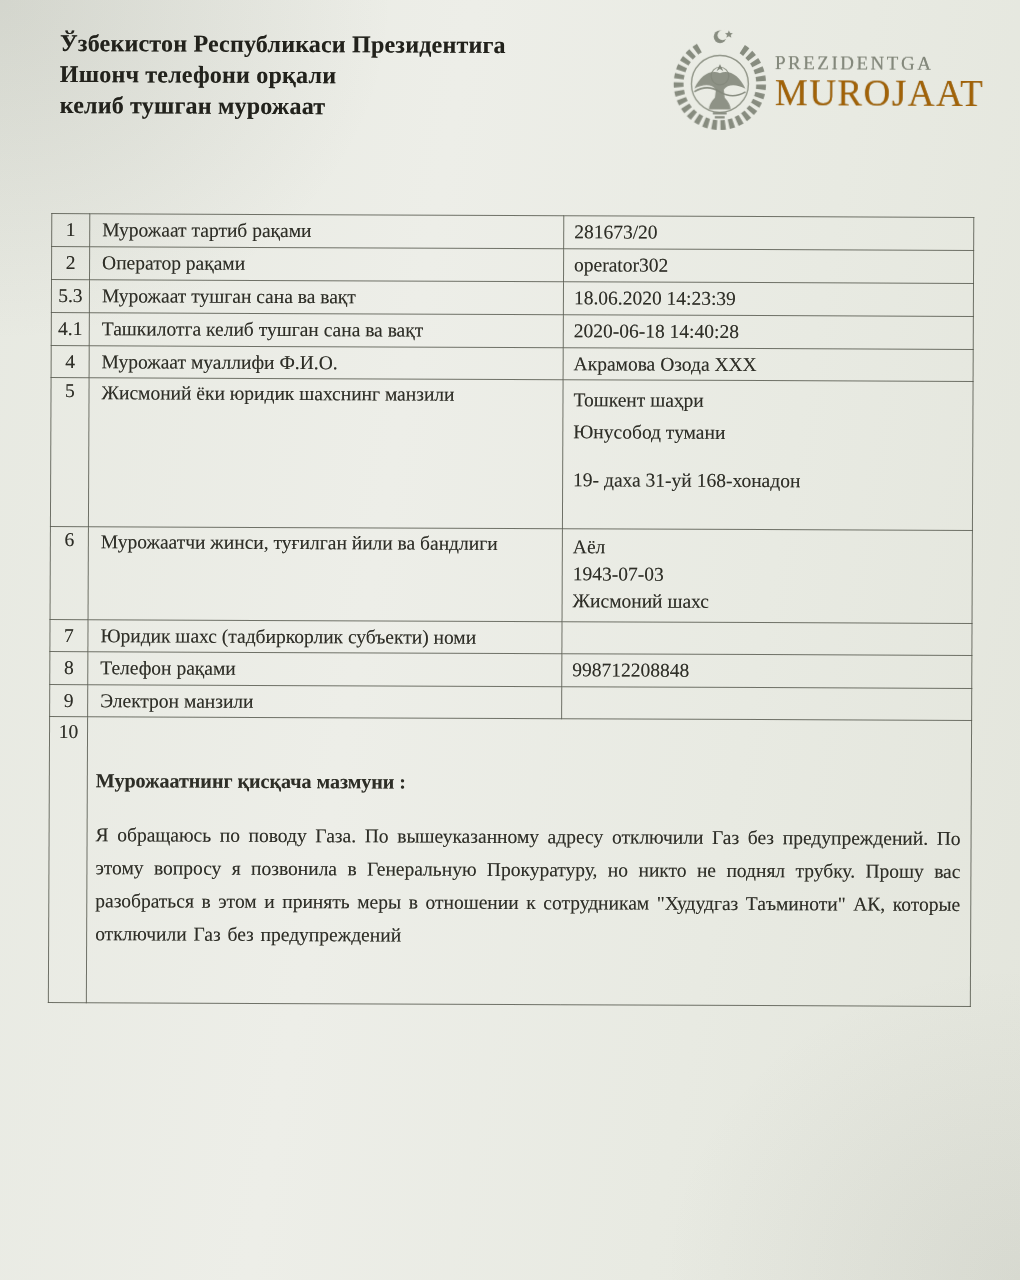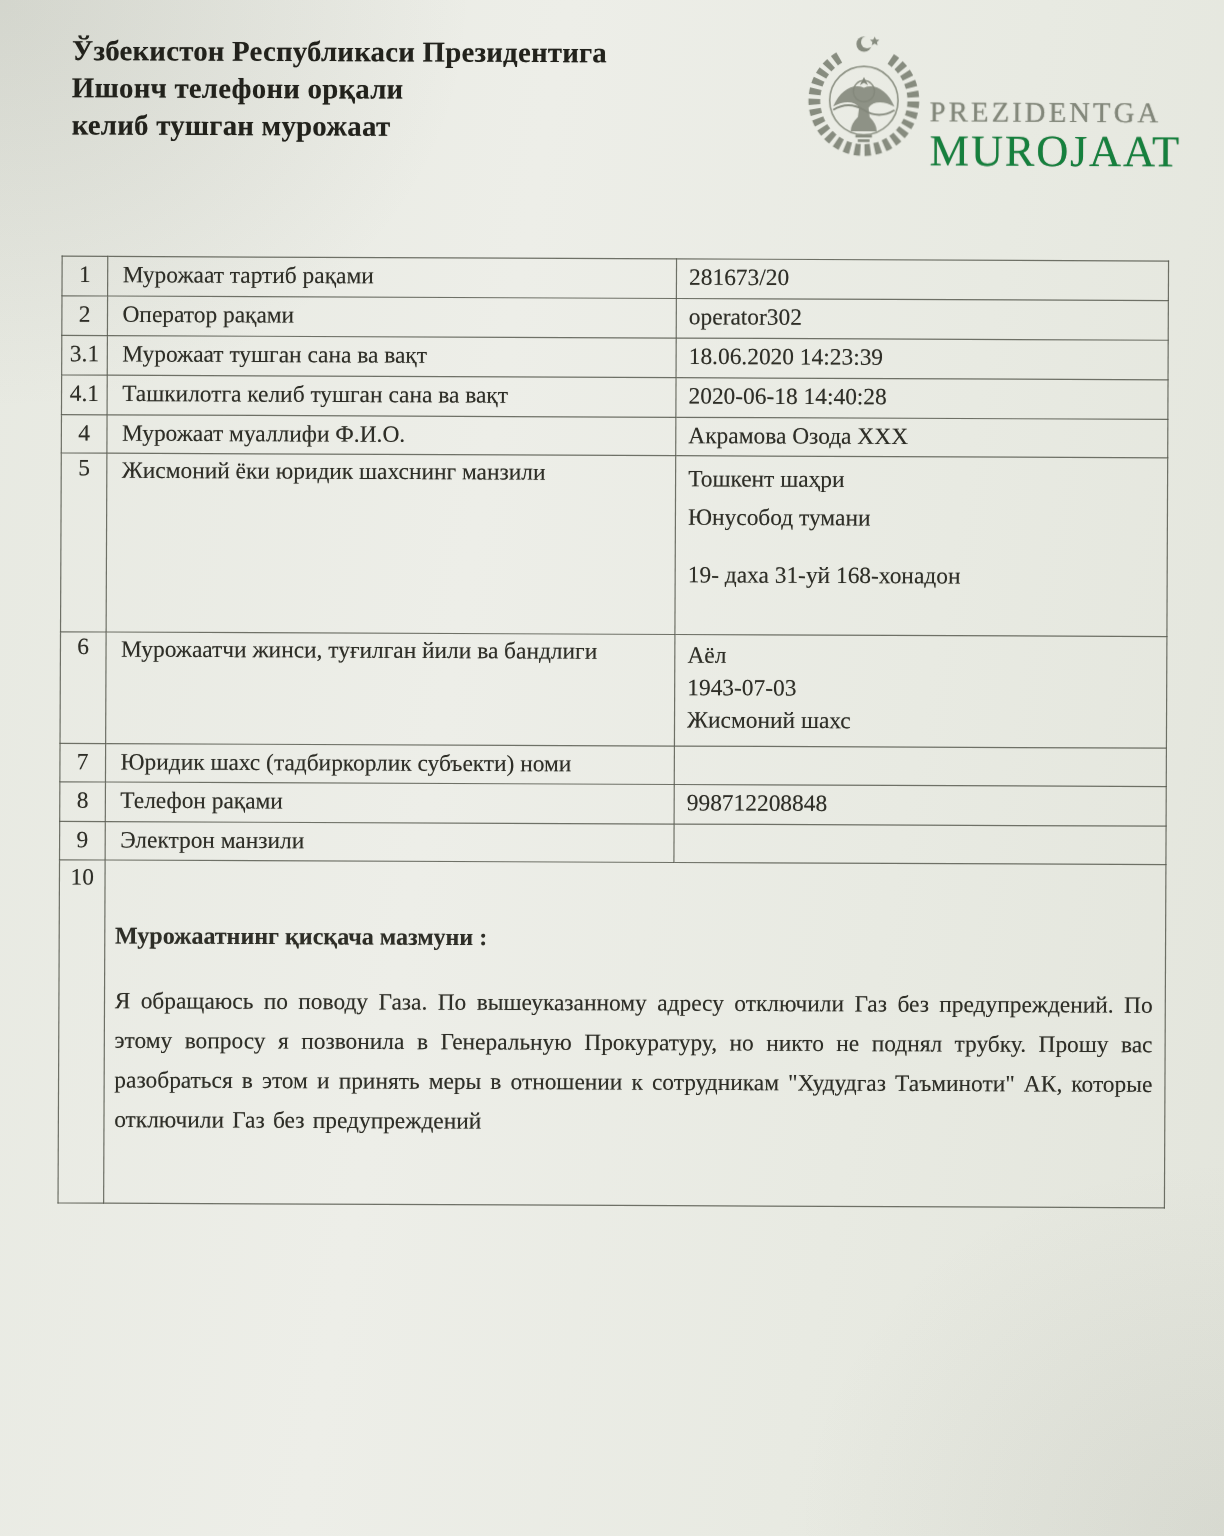--- a/index.html
+++ b/index.html
@@ -37,22 +37,22 @@
   .emblem-svg {
     width: 100px; height: 110px;
     opacity: 0.88; filter: blur(0.3px);
     flex: 0 0 auto;
   }
   .logo-text {
     margin-left: 5px; margin-top: 26px;
     color: #82877a; line-height: 1;
     filter: blur(0.25px);
   }
-  .logo-line1 { font-size: 24px; letter-spacing: 2.5px; margin-top: 29px; }
-  .logo-line2 { font-size: 37px; letter-spacing: 1.5px; margin-top: 2px; color: #15803d; }
+  .logo-line1 { font-size: 19px; letter-spacing: 2.5px; }
+  .logo-line2 { font-size: 37px; letter-spacing: 1.5px; margin-top: 2px; color: #a16207; }
 
   
   table.appeal {
     position: absolute; left: 50px; top: 215px;
     width: 922px;
     border-collapse: collapse;
     font-size: 19.5px;
     color: #2e2e27;
     table-layout: fixed;
   }
@@ -136,21 +136,21 @@
         <td class="num">1</td>
         <td class="lbl">Мурожаат тартиб рақами</td>
         <td class="val">281673/20</td>
       </tr>
       <tr class="h28">
         <td class="num">2</td>
         <td class="lbl">Оператор рақами</td>
         <td class="val">operator302</td>
       </tr>
       <tr class="h28">
-        <td class="num">3.1</td>
+        <td class="num">5.3</td>
         <td class="lbl">Мурожаат тушган сана ва вақт</td>
         <td class="val">18.06.2020 14:23:39</td>
       </tr>
       <tr class="h28">
         <td class="num">4.1</td>
         <td class="lbl">Ташкилотга келиб тушган сана ва вақт</td>
         <td class="val">2020-06-18 14:40:28</td>
       </tr>
       <tr class="h27">
         <td class="num">4</td>

